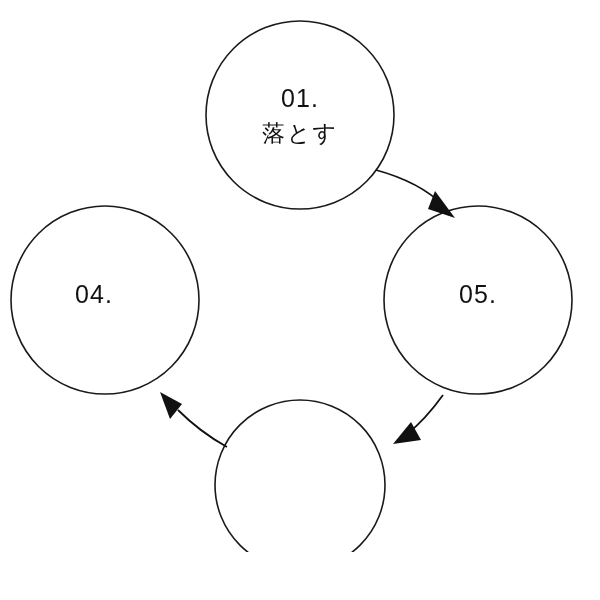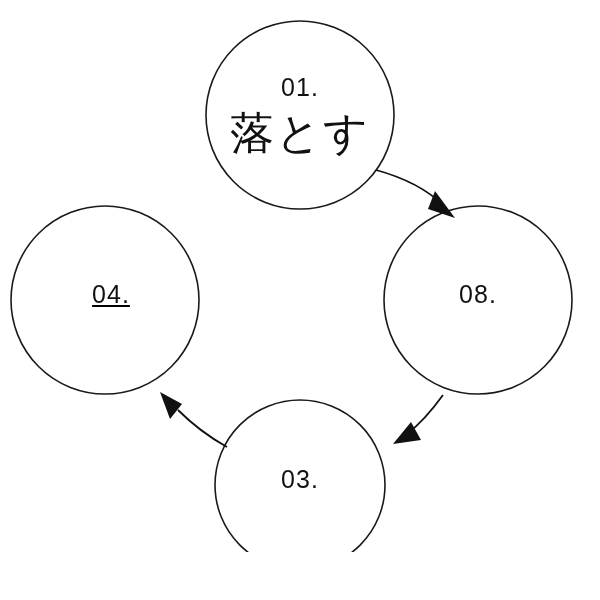--- a/index.html
+++ b/index.html
@@ -48,21 +48,21 @@
     white-space: nowrap;
   }
   .node-num {
     font-size: 25px;
     font-weight: 300;
     color: #111111;
     letter-spacing: 1px;
     margin-bottom: 11px;
   }
   .node-title {
-    font-size: 44px;
+    font-size: 23px;
     font-weight: 300;
     color: #111111;
     letter-spacing: 2px;
   }
 </style>
 </head>
 <body>
 
 <div id="canvas">
 
@@ -89,24 +89,23 @@
     </g>
 
   </svg>
 
   <div class="node-label" style="left:300px; top:115px;">
     <div class="node-num">01.</div>
     <div class="node-title">落とす</div>
   </div>
 
   <div class="node-label" style="left:478px; top:300px;">
-    <div class="node-num">08.</div>
+    <div class="node-num">05.</div>
   </div>
 
   <div class="node-label" style="left:300px; top:485px;">
-    <div class="node-num">03.</div>
   </div>
 
-  <div class="node-label" style="left:111px; top:300px;text-decoration:underline;">
+  <div class="node-label" style="left:94px; top:300px;">
     <div class="node-num">04.</div>
   </div>
 
 </div>
 
 </body></html>

